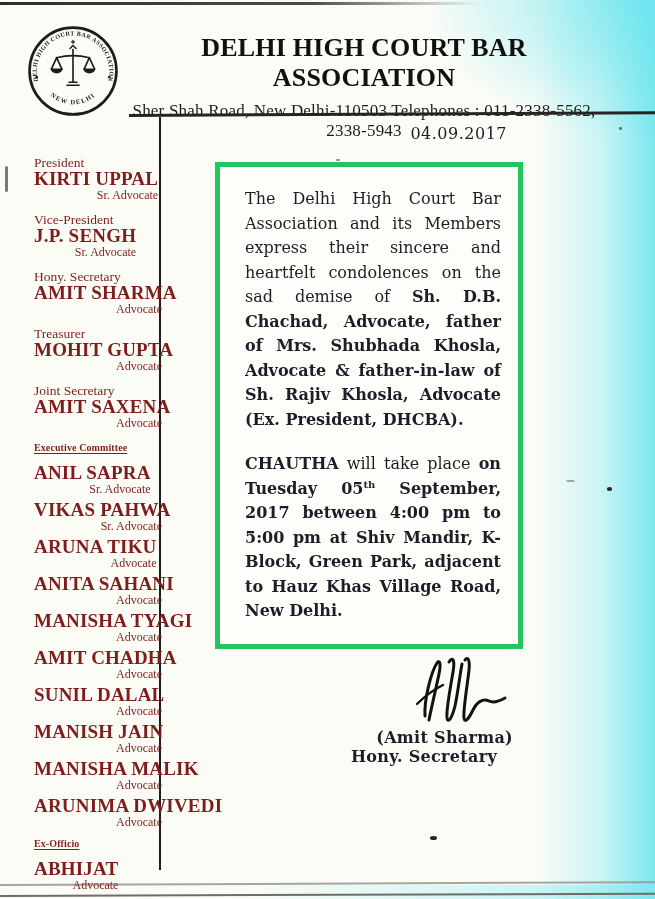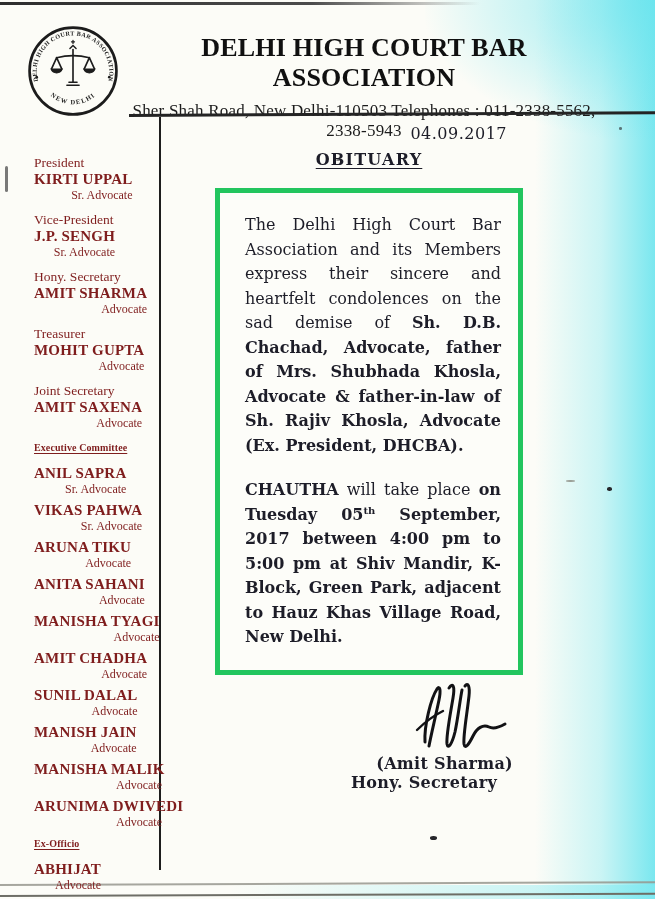--- a/index.html
+++ b/index.html
@@ -34,21 +34,21 @@
   .org-title{font-size:26px;font-weight:bold;letter-spacing:.2px;line-height:30px;color:#101010;}
   .org-address{margin-top:8px;font-size:17px;letter-spacing:.2px;color:#1c1c1c;}
   .header-rule{position:absolute;left:129px;top:114px;width:526px;height:3px;background:#242424;transform:rotate(-.3deg);transform-origin:left;}
   .v-rule{position:absolute;left:159px;top:117px;width:2px;height:753px;background:#1d1d1d;}
   
   .sidebar{position:absolute;left:34px;top:127px;width:128px;font-size:13.5px;line-height:16px;color:#7f1d1d;margin-top:28px;}
   .entry{width:max-content;max-width:128px;}
   .entry.officer{margin-bottom:9px;}
   .entry.member{margin-bottom:5px;}
   .entry .role{font-size:13.5px;}
-  .entry .name{font-size:15px;font-weight:bold;letter-spacing:.2px;white-space:nowrap;}
+  .entry .name{font-size:19px;font-weight:bold;letter-spacing:.2px;white-space:nowrap;}
   .entry .title{font-size:12px;text-align:right;}
   .side-heading{font-size:10px;font-weight:bold;text-decoration:underline;text-underline-offset:2px;margin:6px 0 9px;white-space:nowrap;letter-spacing:.1px;}
   
   .main{position:absolute;left:207px;top:122px;width:308px;
     font-family:"DejaVu Serif","Liberation Serif",serif;color:#1d1d28;padding-left:8px;}
   .date-line{text-align:right;padding-right:16px;font-size:16px;line-height:19px;letter-spacing:.5px;margin-top:2px;}
   .obituary{text-align:center;margin-top:7px;font-size:16px;font-weight:bold;letter-spacing:1.2px;line-height:19px;
     text-decoration:underline;text-underline-offset:3px;}
   .notice-box{margin-top:19px;border:5px solid #22c55e;padding:20px 17px 20px 25px;background:rgba(255,255,255,.25);}
   .notice-box p{margin:0;font-size:16px;line-height:24.5px;text-align:justify;}
@@ -195,21 +195,20 @@
         <div class="entry member">
 
       <div class="name">ABHIJAT</div>
       <div class="title">Advocate</div>
     </div>
       </div>
   </aside>
 
   <main class="main">
     <div class="date-line">04.09.2017</div>
-    <div class="obituary">OBITUARY</div>
 
     <div class="notice-box">
       <div>
           <p><span>The Delhi High Court Bar Association and its Members express their sincere and heartfelt condolences on the sad demise of </span><span style="font-weight: bold;">Sh. D.B. Chachad, Advocate, father of Mrs. Shubhada Khosla, Advocate &amp; father-in-law of Sh. Rajiv Khosla, Advocate (Ex. President, DHCBA).</span></p>
           <p><span style="font-weight: bold;">CHAUTHA</span><span> will take place </span><span style="font-weight: bold;">on Tuesday 05</span><sup style="font-weight: bold;">th</sup><span style="font-weight: bold;"> September, 2017 between 4:00 pm to 5:00 pm at Shiv Mandir, K-Block, Green Park, adjacent to Hauz Khas Village Road, New Delhi.</span></p>
         </div>
     </div>
 
     <div class="sig-wrap">
       <svg width="104" height="76" viewBox="0 0 104 76" fill="none" stroke="#121215" stroke-linecap="round" stroke-linejoin="round">

